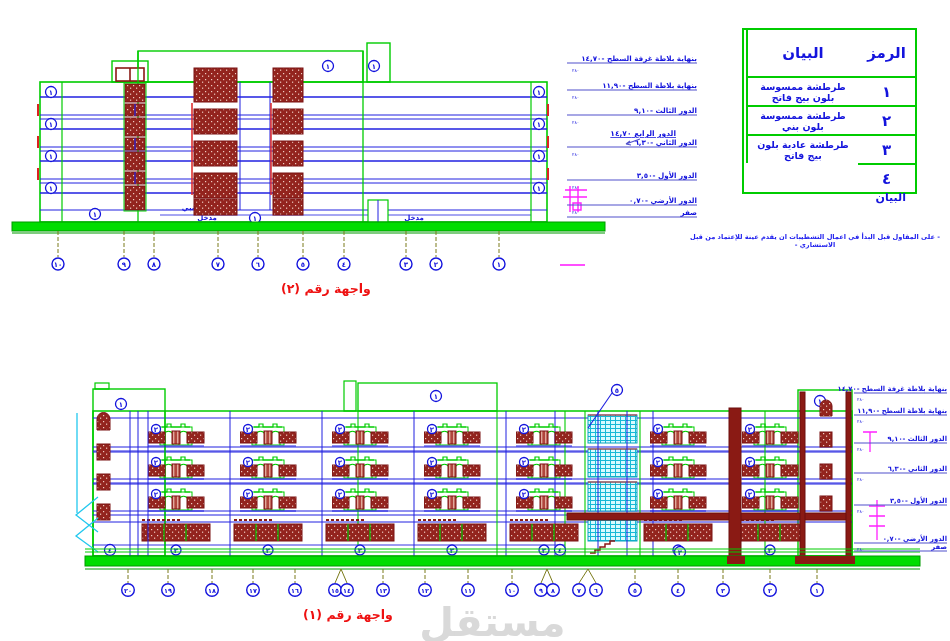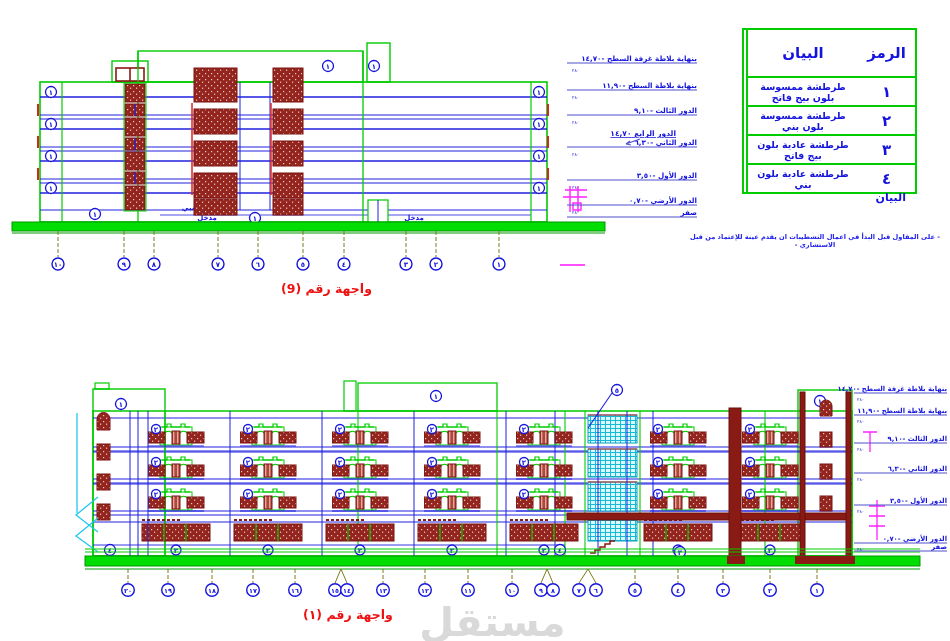--- a/index.html
+++ b/index.html
@@ -473,26 +473,25 @@
     <div class="cell sym hdr">الرمز</div>
     <div class="cell hdr">البيان</div>
 
   <div class="cell sym">١</div>
       <div class="cell desc">طرطشة ممسوسة بلون بيج فاتح</div>
       <div class="cell sym">٢</div>
       <div class="cell desc">طرطشة ممسوسة  بلون بني</div>
       <div class="cell sym">٣</div>
       <div class="cell desc">طرطشة عادية بلون بيج فاتح</div>
       <div class="cell sym">٤</div>
-      <div class="cell desc">طرطشة عادية  بلون بني</div>
     </div>
 
   <div id="note-title" class="abs">البيان</div>
   <div id="note-line" class="abs">- على المقاول قبل البدأ في اعمال التشطيبات ان يقدم عينة للإعتماد من قبل الاستشاري -</div>
 
-  <div id="title-e2" class="abs facade-title">واجهة رقم  (9)</div>
+  <div id="title-e2" class="abs facade-title">واجهة رقم  (٢)</div>
   <div id="title-e1" class="abs facade-title">واجهة رقم  (١)</div>
 
   <div id="watermark" class="abs">
     <div id="wm-name">مستقل</div>
     <div id="wm-domain">mostaql.com</div>
   </div>
 </div>
 
 </body></html>

